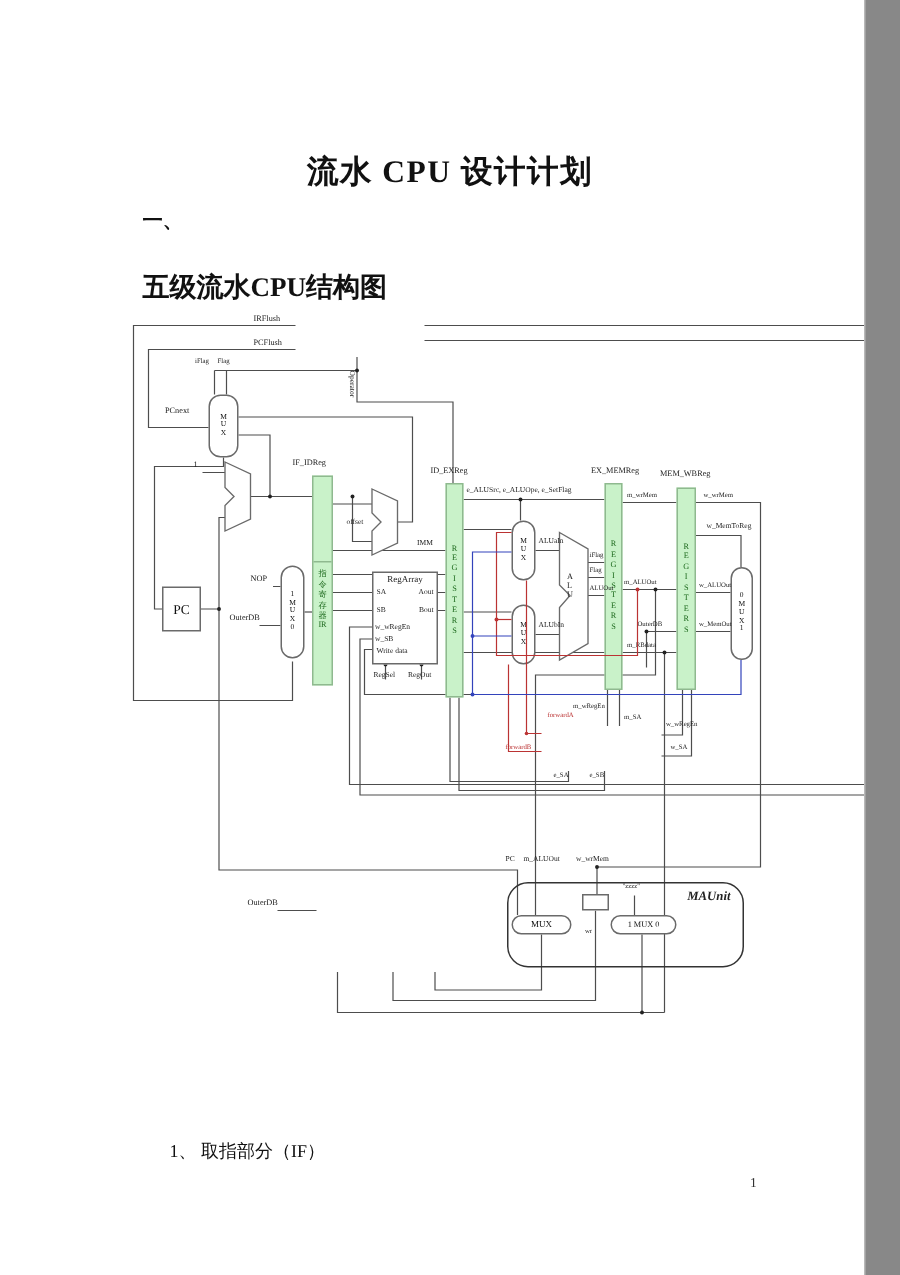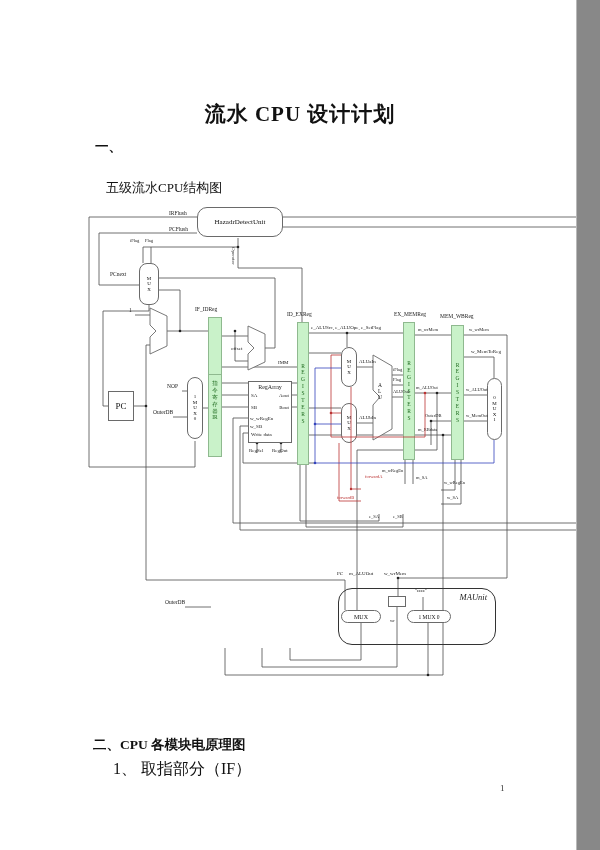--- a/index.html
+++ b/index.html
@@ -2,23 +2,23 @@
 <html><head>
 <meta charset="utf-8">
 <style>
   html,body{margin:0;padding:0;background:#888;}
   .page{position:relative;width:576px;height:850px;background:#fff;outline:1px solid #b9b9b9;
         font-family:"Liberation Serif",serif;color:#111;overflow:hidden;}
   .doc-title{position:absolute;left:0;top:100px;width:600px;text-align:center;
         font-size:21px;font-weight:bold;letter-spacing:1px;}
   .h1{position:absolute;left:95px;top:138px;font-size:13.5px;font-weight:bold;display:flex;}
   .h1 .idx{margin-right:22px;}
-  .sub{position:absolute;left:95px;top:179px;font-size:13px;font-weight:normal;margin-left:11px;}
+  .sub{position:absolute;left:95px;top:179px;font-size:18px;font-weight:bold;}
   .h2{position:absolute;left:93px;top:736px;font-size:13.5px;font-weight:bold;}
-  .h2sub{position:absolute;left:113px;top:759px;font-size:16px;}
+  .h2sub{position:absolute;left:113px;top:759px;font-size:12px;}
   .pageno{position:absolute;left:500px;top:783px;font-size:9px;color:#333;}
 
   .diag{position:absolute;left:85px;top:205px;width:510px;height:480px;}
   .diag svg{position:absolute;left:0;top:0;}
   .wires-top{pointer-events:none;z-index:30;}
   .lbl{position:absolute;font-size:5.5px;line-height:1.05;color:#222;white-space:pre-line;z-index:25;}
   .lbl.t5{font-size:5px;}
   .lbl.t45{font-size:4.5px;}
   .lbl.red{color:#bb3333;}
   .lbl.vert{writing-mode:vertical-rl;text-orientation:mixed;}
@@ -95,21 +95,20 @@
           <circle cx="172" cy="238" r="1.3"></circle>
         <circle cx="196" cy="238" r="1.3"></circle>
           <circle cx="313" cy="373" r="1.3"></circle>
         <circle cx="343" cy="470" r="1.3"></circle>
           <circle cx="358" cy="230" r="1.3"></circle>
         <circle cx="352" cy="188" r="1.3"></circle>
           <circle cx="346" cy="216" r="1.3"></circle>
       </g>
     </svg>
 
-    <div class="box rounded" style="left:112px;top:2px;width:86px;height:30px;font-size:7px;">HazadrDetectUnit</div>
 
     <div class="box muxv" style="left:54px;top:58px;width:20px;height:42px;">M
 U
 X</div>
 
     <div class="box" style="left:23px;top:186px;width:26px;height:30px;font-size:9px;">PC</div>
 
     <div class="box muxv" style="left:102px;top:172px;width:16px;height:62px;">1
 M
 U
@@ -176,21 +175,21 @@
 
     <div class="box muxv" style="left:402px;top:173px;width:15px;height:62px;">0
 M
 U
 X
 1</div>
 
 
 
     <div class="box rounded transparent" style="left:253px;top:383px;width:158px;height:57px;border:1.4px solid #333;border-radius:14px;">
-      <span class="port" style="right:8px;top:4px;font-size:8.5px;font-weight:normal;font-style:italic;">MAUnit</span>
+      <span class="port" style="right:8px;top:4px;font-size:8.5px;font-weight:bold;font-style:italic;">MAUnit</span>
     </div>
     <div class="box" style="left:256px;top:405px;width:40px;height:13px;border-radius:7px;font-size:6px;z-index:15;">MUX</div>
     <div class="box" style="left:303px;top:391px;width:18px;height:11px;z-index:15;"></div>
     <div class="box" style="left:322px;top:405px;width:44px;height:13px;border-radius:7px;font-size:5.5px;z-index:15;">1 MUX 0</div>
 
     <span class="lbl stack" style="left:293px;top:178px;z-index:20;">A
 L
 U</span>
 
     <span class="lbl" style="left:84px;top:6px;">IRFlush</span>
@@ -255,16 +254,15 @@
           <circle cx="246" cy="208" r="1.3"></circle>
           <circle cx="266" cy="284" r="1.2"></circle>
       </g>
       <g fill="#3343bb">
         <circle cx="230" cy="219" r="1.3"></circle>
           <circle cx="230" cy="258" r="1.3"></circle>
       </g>
     </svg>
   </div>
 
-  <div class="h2">二、CPU 各模块电原理图</div>
   <div class="h2sub">1、 取指部分（IF）</div>
   <div class="pageno">1</div>
 </div>
 
 </body></html>

